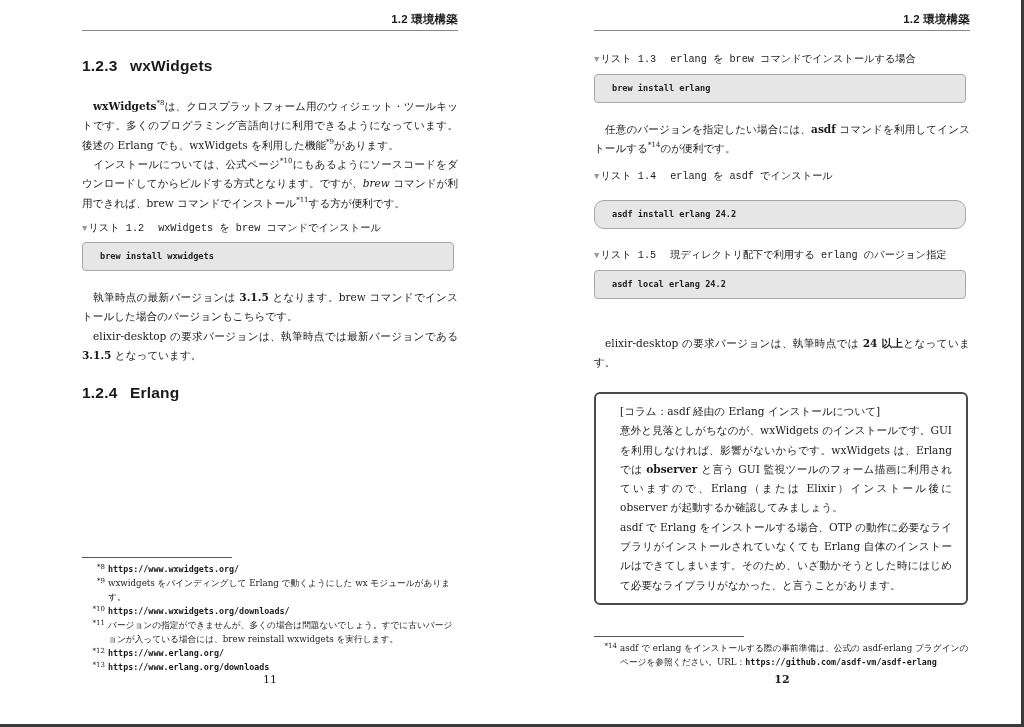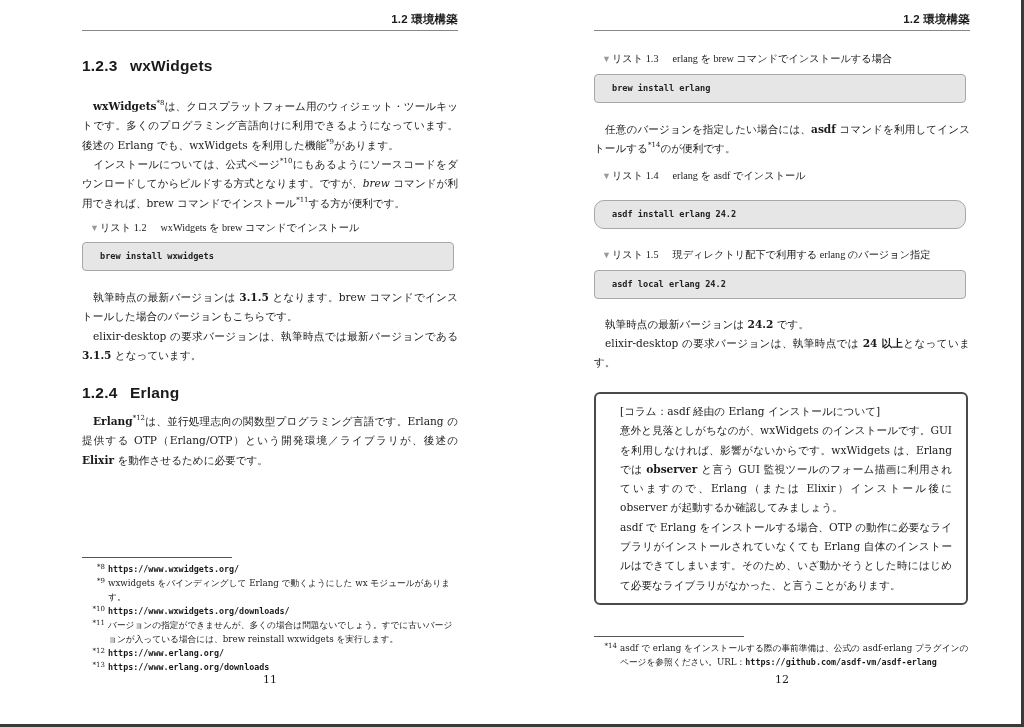--- a/index.html
+++ b/index.html
@@ -27,22 +27,22 @@
   .section-title .num { display: inline-block; width: 48px; }
   .para {
     position: absolute; left: 0; width: 376px;
     font-size: 10.6px; line-height: 19.3px; text-align: justify;
   }
   .para .indent { display: inline-block; width: 11px; }
   .para b { font-weight: bold; }
   .para i { font-style: italic; }
   sup { font-size: 7px; vertical-align: super; line-height: 0; }
   .caption {
-    position: absolute; left: 8px;
-    font-family: Liberation Serif, serif;
+    position: absolute; left: 0;
+    font-family: Liberation Mono, monospace;
     font-size: 10.2px; color: #1a1a1a;
   }
   .caption .tri { color: #999; font-size: 9px; margin-right: 1px; }
   .caption .gap { display: inline-block; width: 14px; }
   .codebox {
     position: absolute; left: 0; width: 372px; height: 29px;
     background: #e6e6e6; border: 1.5px solid #a8a8a8; border-radius: 4px;
     box-sizing: border-box;
   }
   .codebox span {
@@ -87,21 +87,20 @@
     <span>brew install wxwidgets</span>
   </div>
 
   <div class="para" style="top:288px;"><span class="indent"></span><span>執筆時点の最新バージョンは </span><b>3.1.5</b><span> となります。brew コマンドでインストールした場合のバージョンもこちらです。</span></div>
   <div class="para" style="top:327px;"><span class="indent"></span><span>elixir-desktop の要求バージョンは、執筆時点では最新バージョンである </span><b>3.1.5</b><span> となっています。</span></div>
 
   <div class="section-title" style="top:384px;">
     <span class="num">1.2.4</span><span>Erlang</span>
   </div>
 
-  <div class="para" style="top:412px;"><span class="indent"></span><b>Erlang</b><sup>*12</sup><span>は、並行処理志向の関数型プログラミング言語です。Erlang の提供する OTP（Erlang/OTP）という開発環境／ライブラリが、後述の </span><b>Elixir</b><span> を動作させるために必要です。</span></div>
 
   <div class="fn-rule" style="top:557px;"></div>
   <div class="footnotes" style="top:562px;">
       <div class="fn"><span class="mark">*8</span><span class="mono">https://www.wxwidgets.org/</span></div>
       <div class="fn"><span class="mark">*9</span><span>wxwidgets をバインディングして Erlang で動くようにした wx モジュールがあります。</span></div>
       <div class="fn"><span class="mark">*10</span><span class="mono">https://www.wxwidgets.org/downloads/</span></div>
       <div class="fn"><span class="mark">*11</span><span>バージョンの指定ができませんが、多くの場合は問題ないでしょう。すでに古いバージョンが入っている場合には、brew reinstall wxwidgets を実行します。</span></div>
       <div class="fn"><span class="mark">*12</span><span class="mono">https://www.erlang.org/</span></div>
       <div class="fn"><span class="mark">*13</span><span class="mono">https://www.erlang.org/downloads</span></div>
     </div>
@@ -129,28 +128,27 @@
     <span>asdf install erlang 24.2</span>
   </div>
 
   <div class="caption" style="top:248px;">
     <span class="tri">▼</span><span>リスト 1.5</span><span class="gap"></span><span>現ディレクトリ配下で利用する erlang のバージョン指定</span>
   </div>
   <div class="codebox" style="top:270px;">
     <span>asdf local erlang  24.2</span>
   </div>
 
-  <div class="para" style="top:315px;"><span class="indent"></span><span>執筆時点の最新バージョンは </span><b>24.2</b><span> です。</span></div>
   <div class="para" style="top:334px;"><span class="indent"></span><span>elixir-desktop の要求バージョンは、執筆時点では </span><b>24 以上</b><span>となっています。</span></div>
 
   <div class="column-box" style="top:392px;">
     <div>[コラム：asdf 経由の Erlang インストールについて]</div>
     <div><span>意外と見落としがちなのが、wxWidgets のインストールです。GUI を利用しなければ、影響がないからです。wxWidgets は、Erlang では </span><b>observer</b><span> と言う GUI 監視ツールのフォーム描画に利用されていますので、Erlang（または Elixir）インストール後に observer が起動するか確認してみましょう。</span></div>
     <div><span>asdf で Erlang をインストールする場合、OTP の動作に必要なライブラリがインストールされていなくても Erlang 自体のインストールはできてしまいます。そのため、いざ動かそうとした時にはじめて必要なライブラリがなかった、と言うことがあります。</span></div>
   </div>
 
   <div class="fn-rule" style="top:636px;"></div>
   <div class="footnotes" style="top:641px;">
       <div class="fn"><span class="mark">*14</span><span>asdf で erlang をインストールする際の事前準備は、公式の asdf-erlang プラグインのページを参照ください。URL：</span><span class="mono">https://github.com/asdf-vm/asdf-erlang</span></div>
     </div>
 
-  <div class="page-num" style="top:673px;">12</div>
+  <div class="page-num" style="top:673px;font-weight:bold;">12</div>
 </div>
 
 </body></html>

